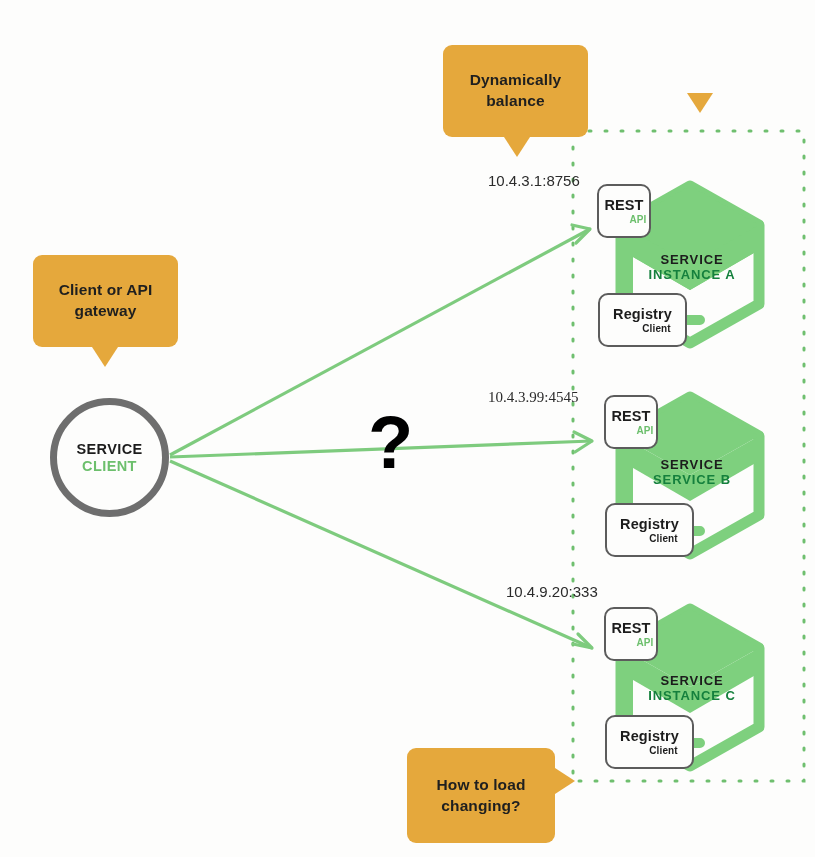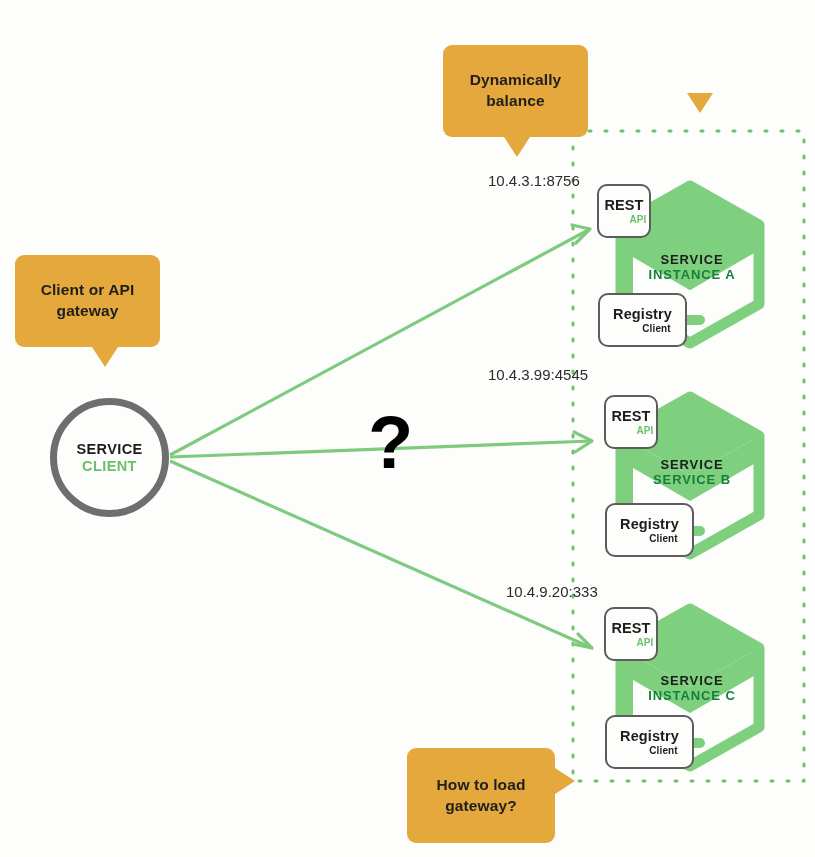--- a/index.html
+++ b/index.html
@@ -204,34 +204,34 @@
       <path d="M590,229 L572,225 M590,229 L576,243" stroke="#7ecb7e" stroke-width="3.2" fill="none" stroke-linecap="round"></path>
 
       <line x1="170" y1="457" x2="592" y2="441" stroke="#7ecb7e" stroke-width="3.2"></line>
       <path d="M592,441 L574,432 M592,441 L575,452" stroke="#7ecb7e" stroke-width="3.2" fill="none" stroke-linecap="round"></path>
 
       <line x1="170" y1="461" x2="592" y2="648" stroke="#7ecb7e" stroke-width="3.2"></line>
       <path d="M592,648 L573,644 M592,648 L578,634" stroke="#7ecb7e" stroke-width="3.2" fill="none" stroke-linecap="round"></path>
     </g>
   </svg>
 
-  <div class="callout" style="left:15px; top:255px; width:145px; height:92px;align-items:center;">
+  <div class="callout" style="left:33px; top:255px; width:145px; height:92px;align-items:center;">
     <span>Client or API gateway</span>
   </div>
   <div class="callout-tail tail-down" style="left:92px; top:347px;"></div>
 
   <div class="callout" style="left:443px; top:45px; width:145px; height:92px;">
     <span>Dynamically balance</span>
   </div>
   <div class="callout-tail tail-down" style="left:504px; top:137px;"></div>
 
   <div class="callout-tail tail-down" style="left:687px; top:93px;"></div>
 
   <div class="callout" style="left:407px; top:748px; width:148px; height:95px;">
-    <span>How to load gateway?</span>
+    <span>How to load changing?</span>
   </div>
   <div class="callout-tail tail-right" style="left:555px; top:768px;"></div>
 
   <div class="client-circle" style="left:50px; top:398px; width:119px; height:119px;">
     <span class="l1">SERVICE</span>
     <span class="l2">CLIENT</span>
   </div>
 
   <div class="qmark" style="left:368px; top:406px;">?</div>
 
@@ -245,21 +245,21 @@
   <div class="inst-caption" style="left:637px; top:252px; width:110px;">
     <div class="c1">SERVICE</div>
     <div class="c2">INSTANCE A</div>
   </div>
 
   <div class="node-box" style="left:598px; top:293px; width:89px; height:54px;">
     <span class="t1">Registry</span>
     <span class="t2 dark">Client</span>
   </div>
 
-  <div class="addr" style="left:488px; top:366px;">10.4.3.99:4545</div>
+  <div class="addr" style="left:488px; top:389px;font-family:Liberation Serif, serif;">10.4.3.99:4545</div>
 
   <div class="node-box" style="left:604px; top:395px; width:54px; height:54px;">
     <span class="t1">REST</span>
     <span class="t2 green">API</span>
   </div>
 
   <div class="inst-caption" style="left:637px; top:457px; width:110px;">
     <div class="c1">SERVICE</div>
     <div class="c2">SERVICE B</div>
   </div>

